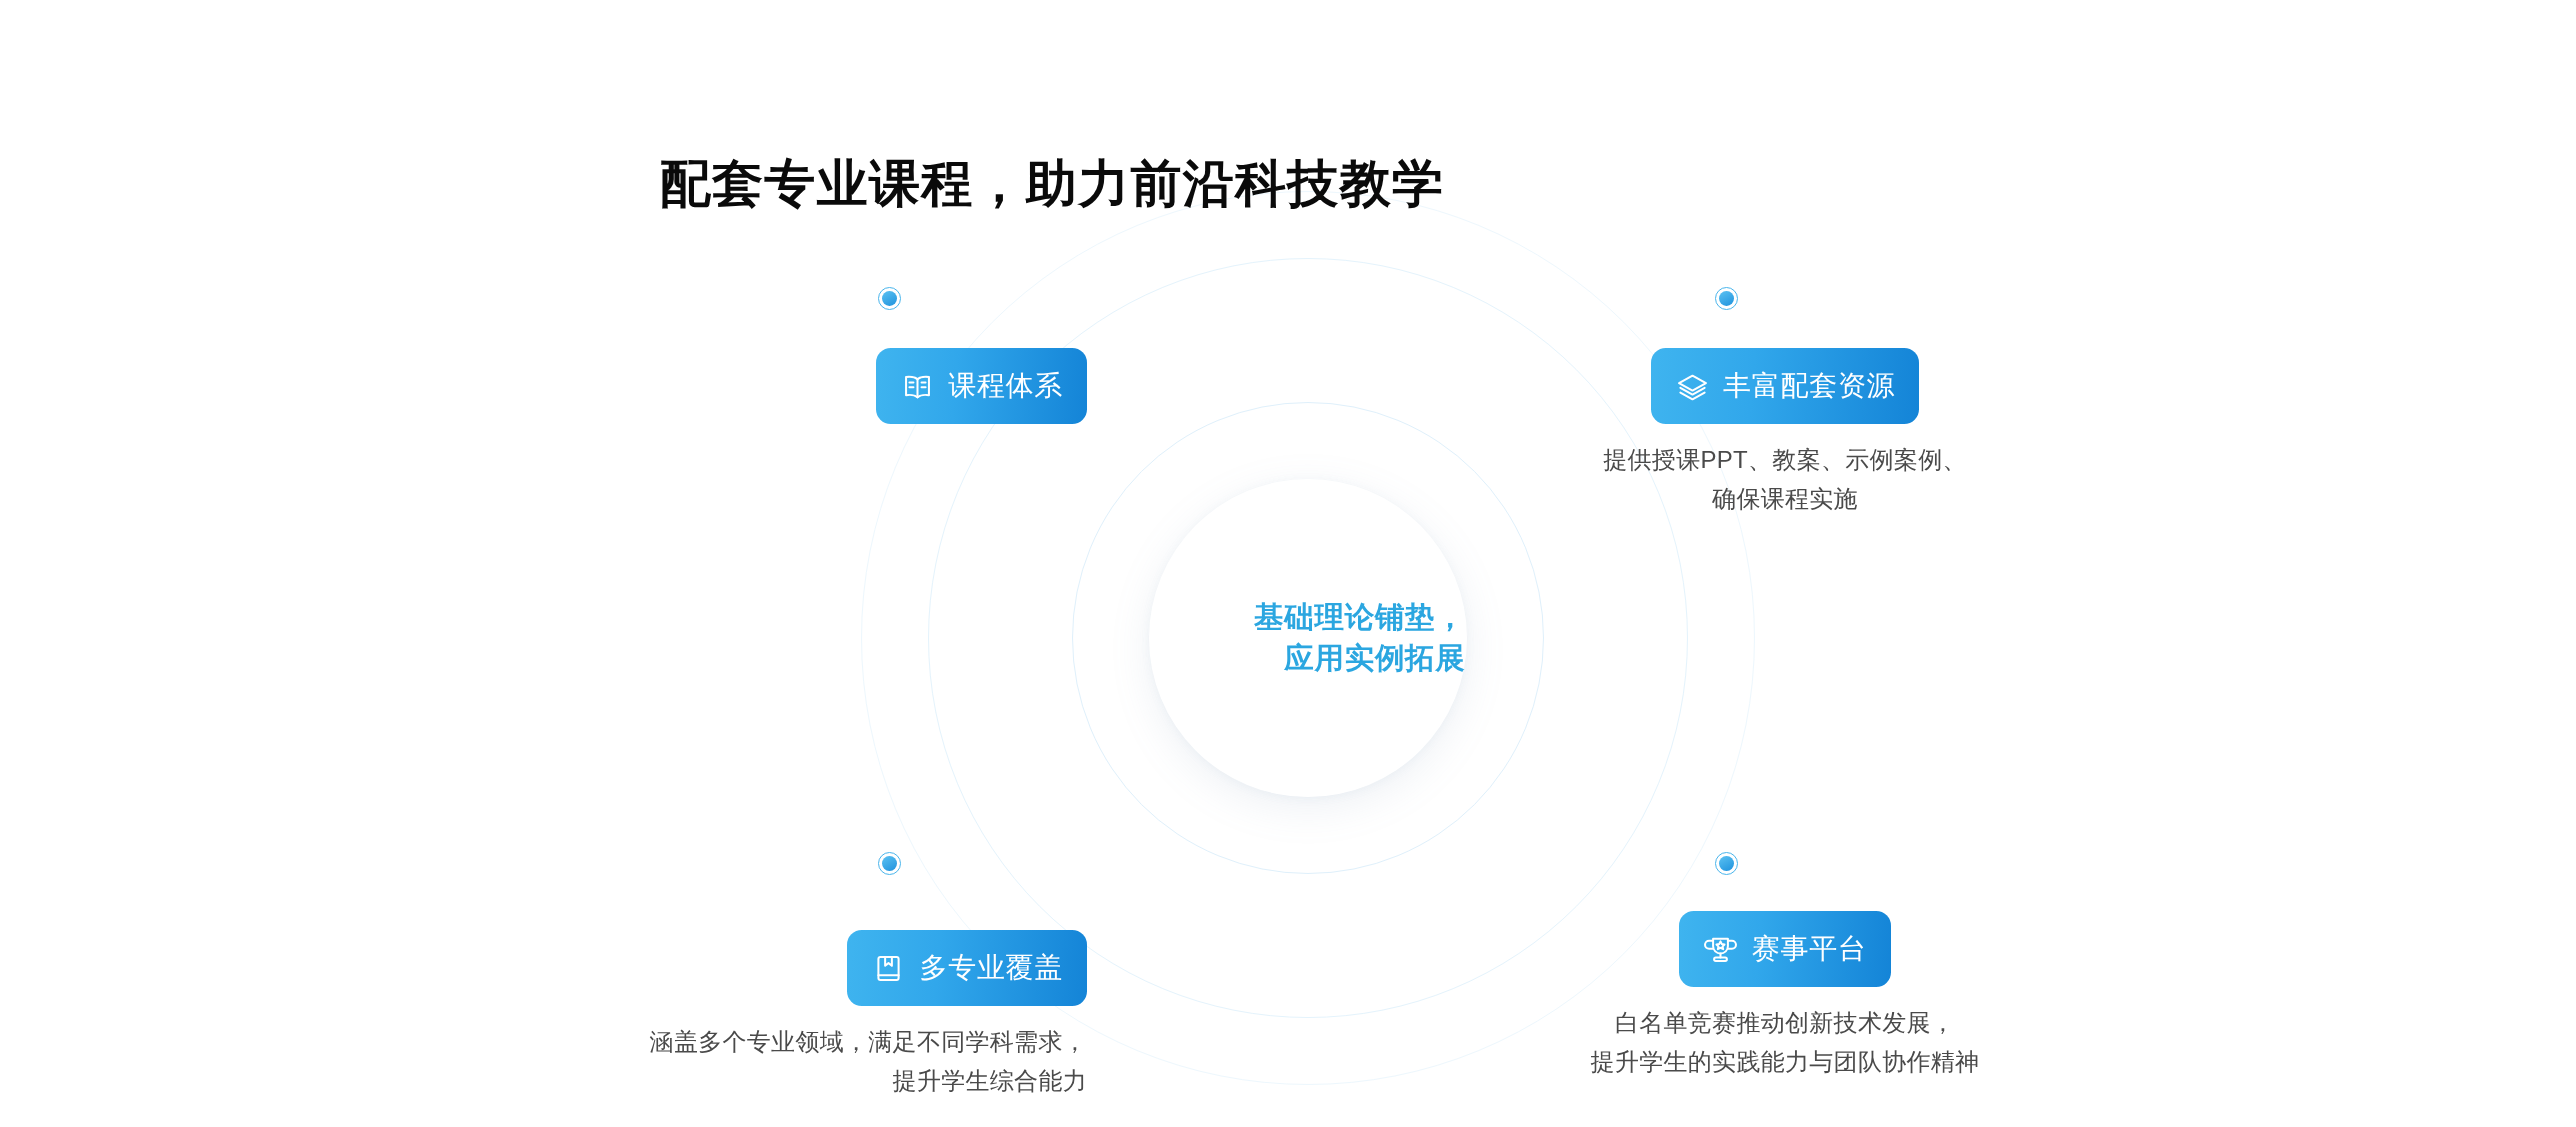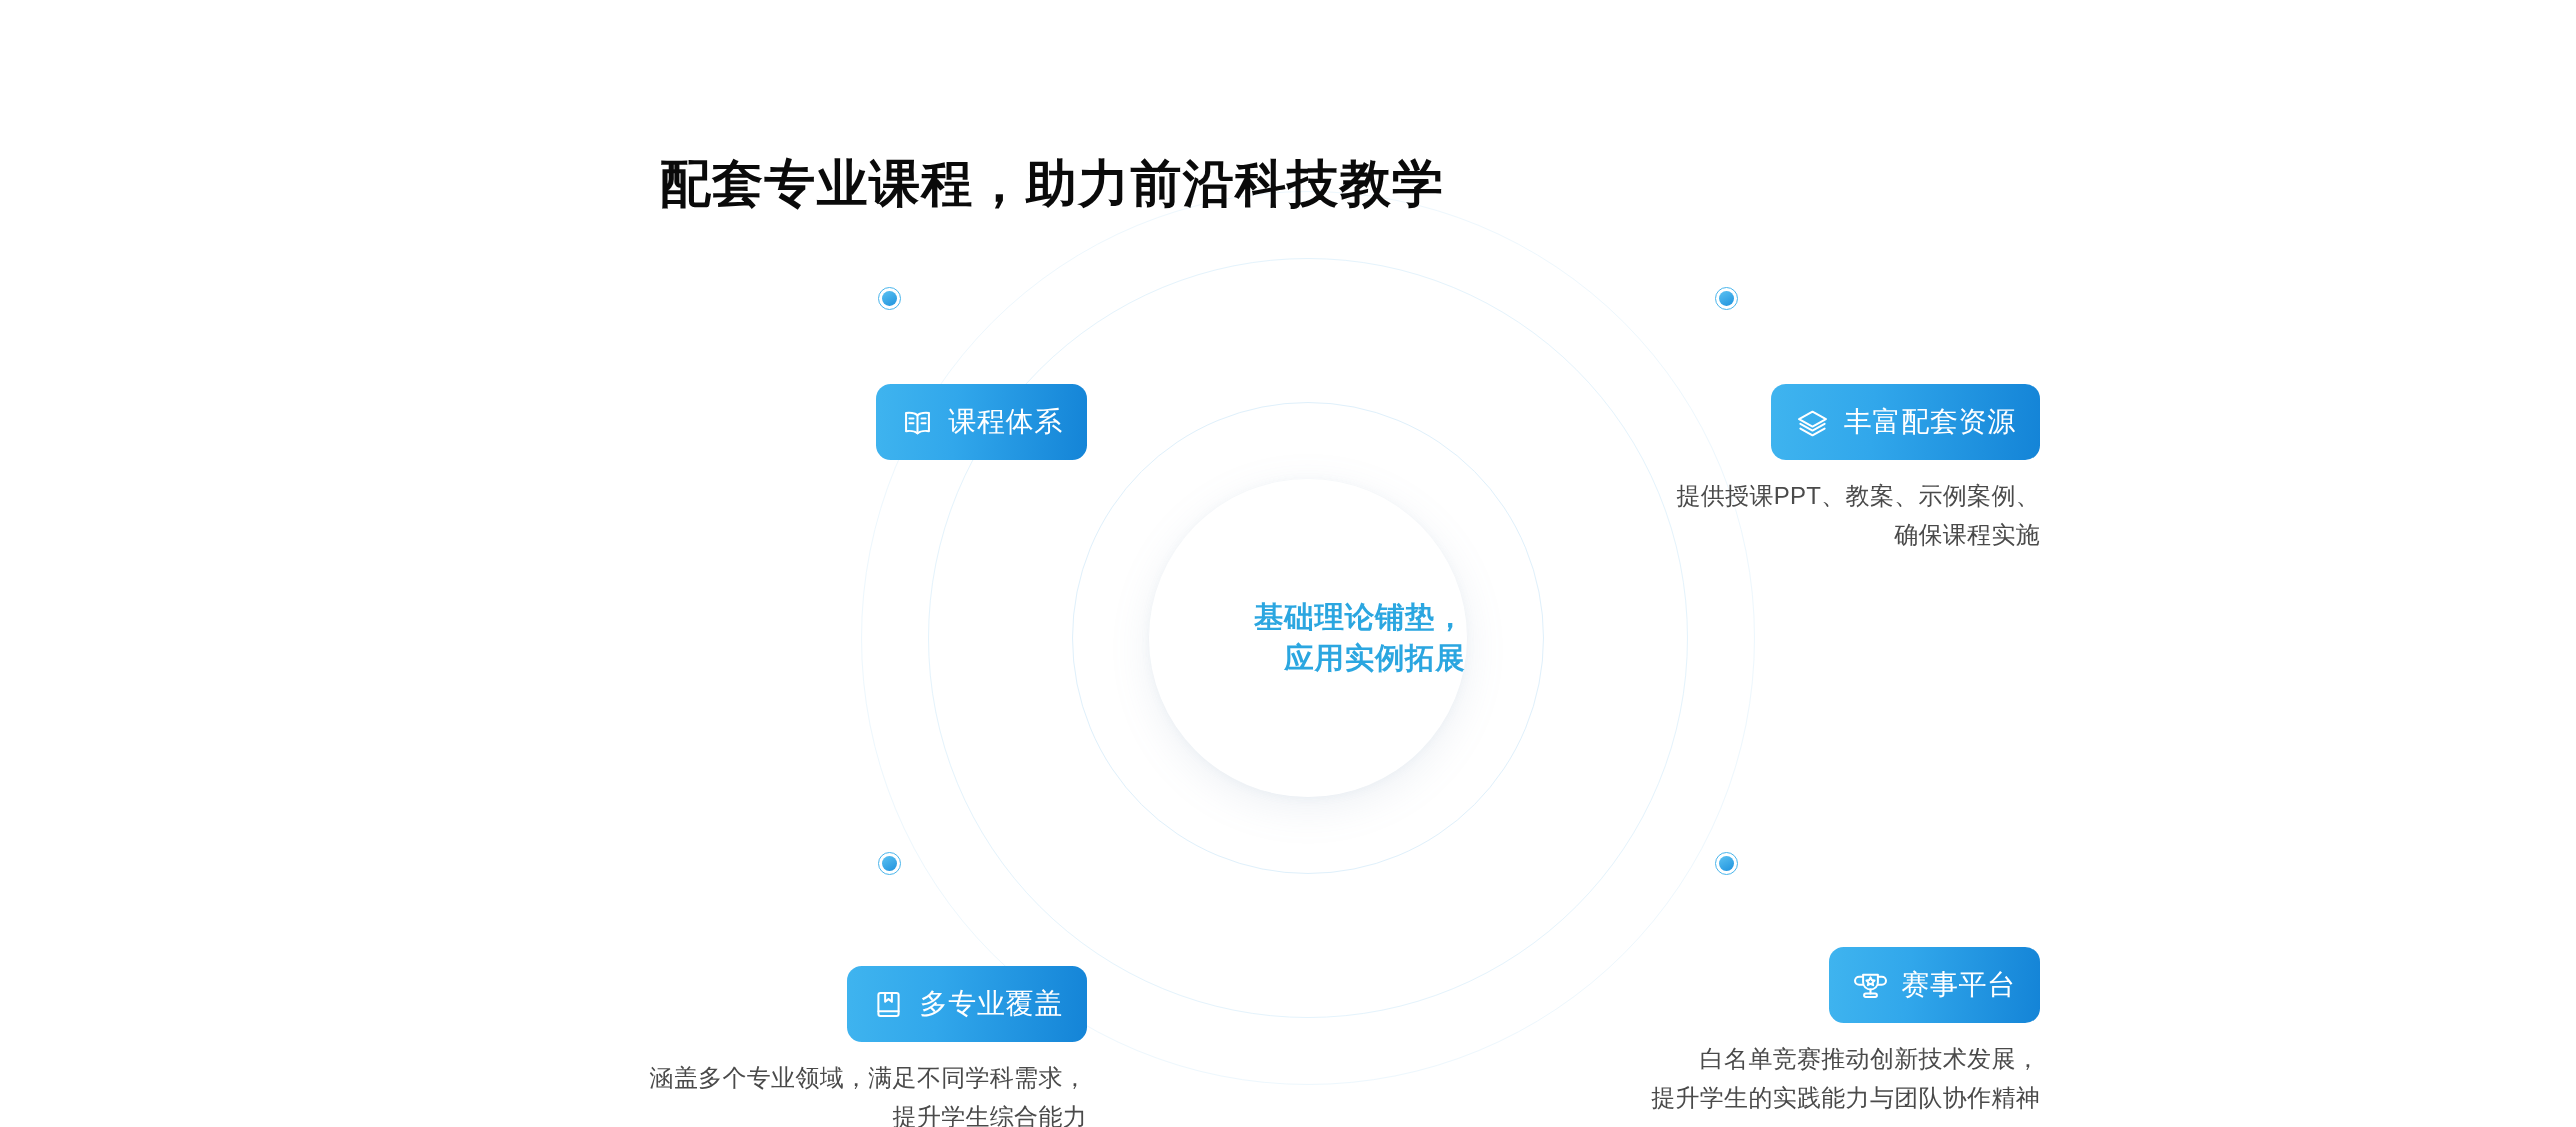--- a/index.html
+++ b/index.html
@@ -115,42 +115,41 @@
   .dot-tr { left: 977px; top: 119px; }
   .dot-bl { left: 140px; top: 684px; }
   .dot-br { left: 977px; top: 684px; }
 
   
   .quad {
     position: absolute;
     width: 510px;
   }
   .quad-left  { text-align: right; }
-  .quad-right { text-align: right; }
+  .quad-right { text-align: center; }
 
   .q-tl { left: -161px;  top: 180px; }
   .q-tr { left: 792px;  top: 180px; }
   .q-bl { left: -161px;  top: 762px; }
   .q-br { left: 792px;  top: 743px; }
 
   .badge {
     display: inline-flex;
     align-items: center;
     gap: 13.4px;
     height: 76px;
     padding: 0 24px;
     border-radius: 14.8px;
     background: linear-gradient(95deg, #3fb4ef 0%, #31a7eb 38%, #1484d7 100%);
     color: #ffffff;
     font-size: 28px;
     font-weight: 500;
     letter-spacing: 0.7px;
     box-sizing: border-box;
     white-space: nowrap;
-    margin-top: 36px;
   }
   .badge .b-icon {
     display: inline-flex;
     align-items: center;
     justify-content: center;
     width: 35px;
     height: 35px;
     flex: 0 0 35px;
   }
   .badge .b-icon svg { display: block; }

